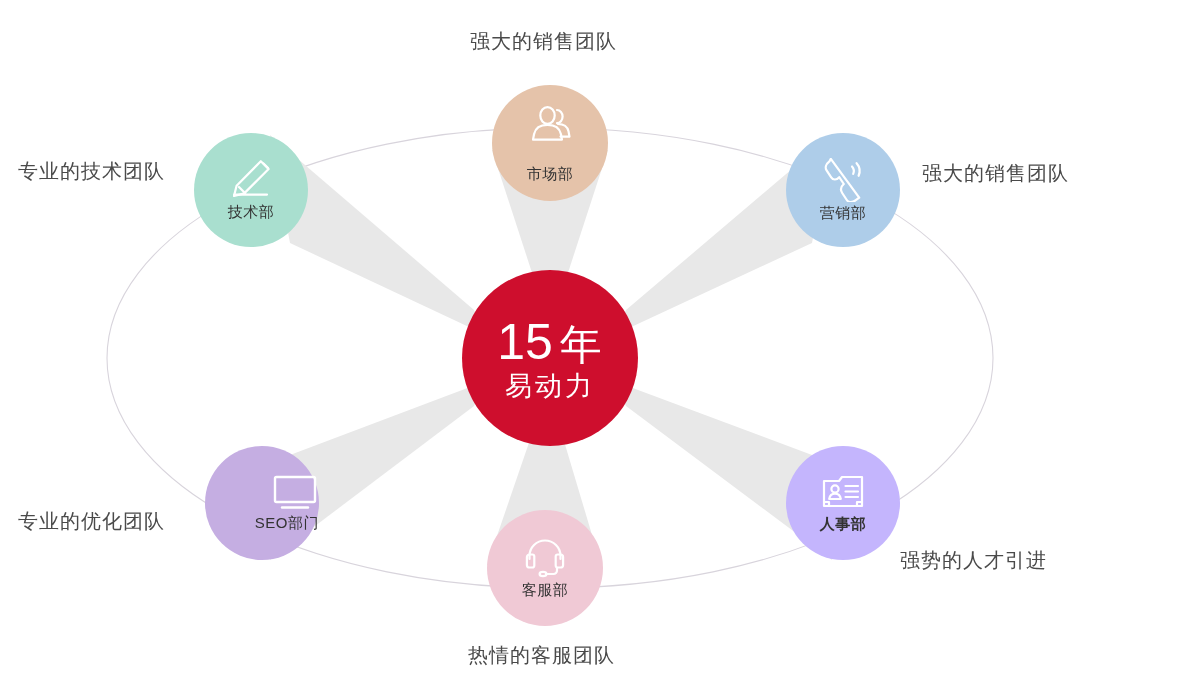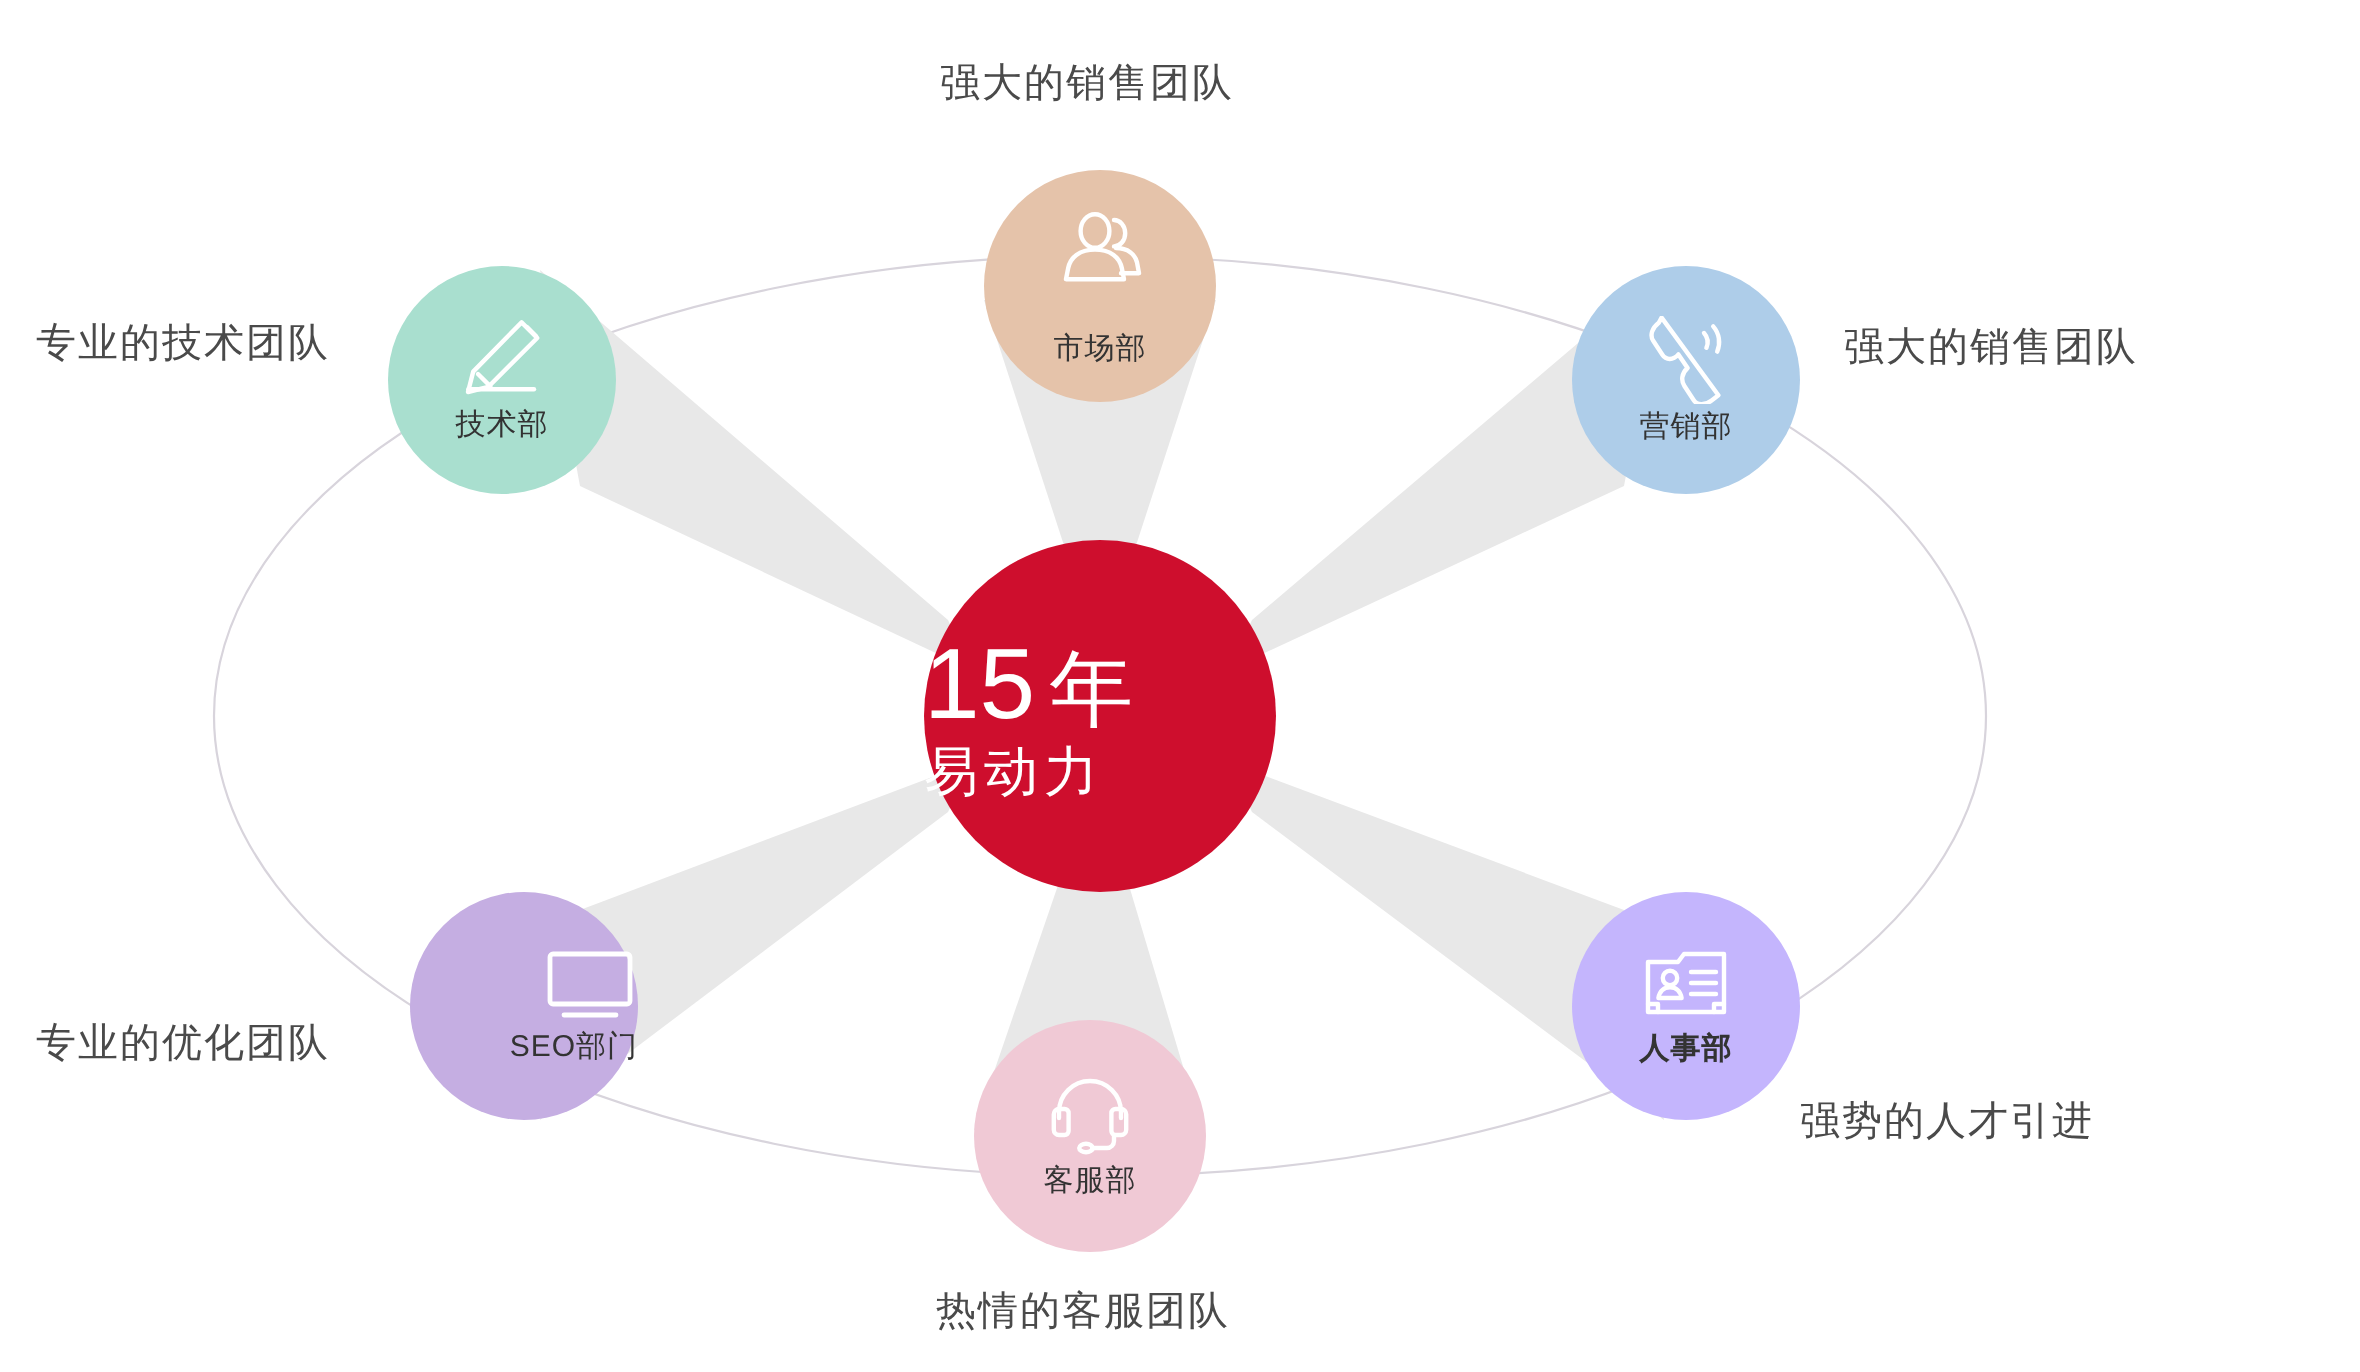--- a/index.html
+++ b/index.html
@@ -50,21 +50,21 @@
   }
   #center-node {
     position: absolute;
     width: 176px;
     height: 176px;
     left: 462px;
     top: 270px;
     border-radius: 50%;
     display: flex;
     flex-direction: column;
-    align-items: flex-start;
+    align-items: center;
     justify-content: center;
     color: #ffffff;
   }
   #center-years {
     font-size: 50px;
     line-height: 1;
     letter-spacing: 1px;
     font-weight: 300;
     white-space: nowrap;
     margin-bottom: 6px;

